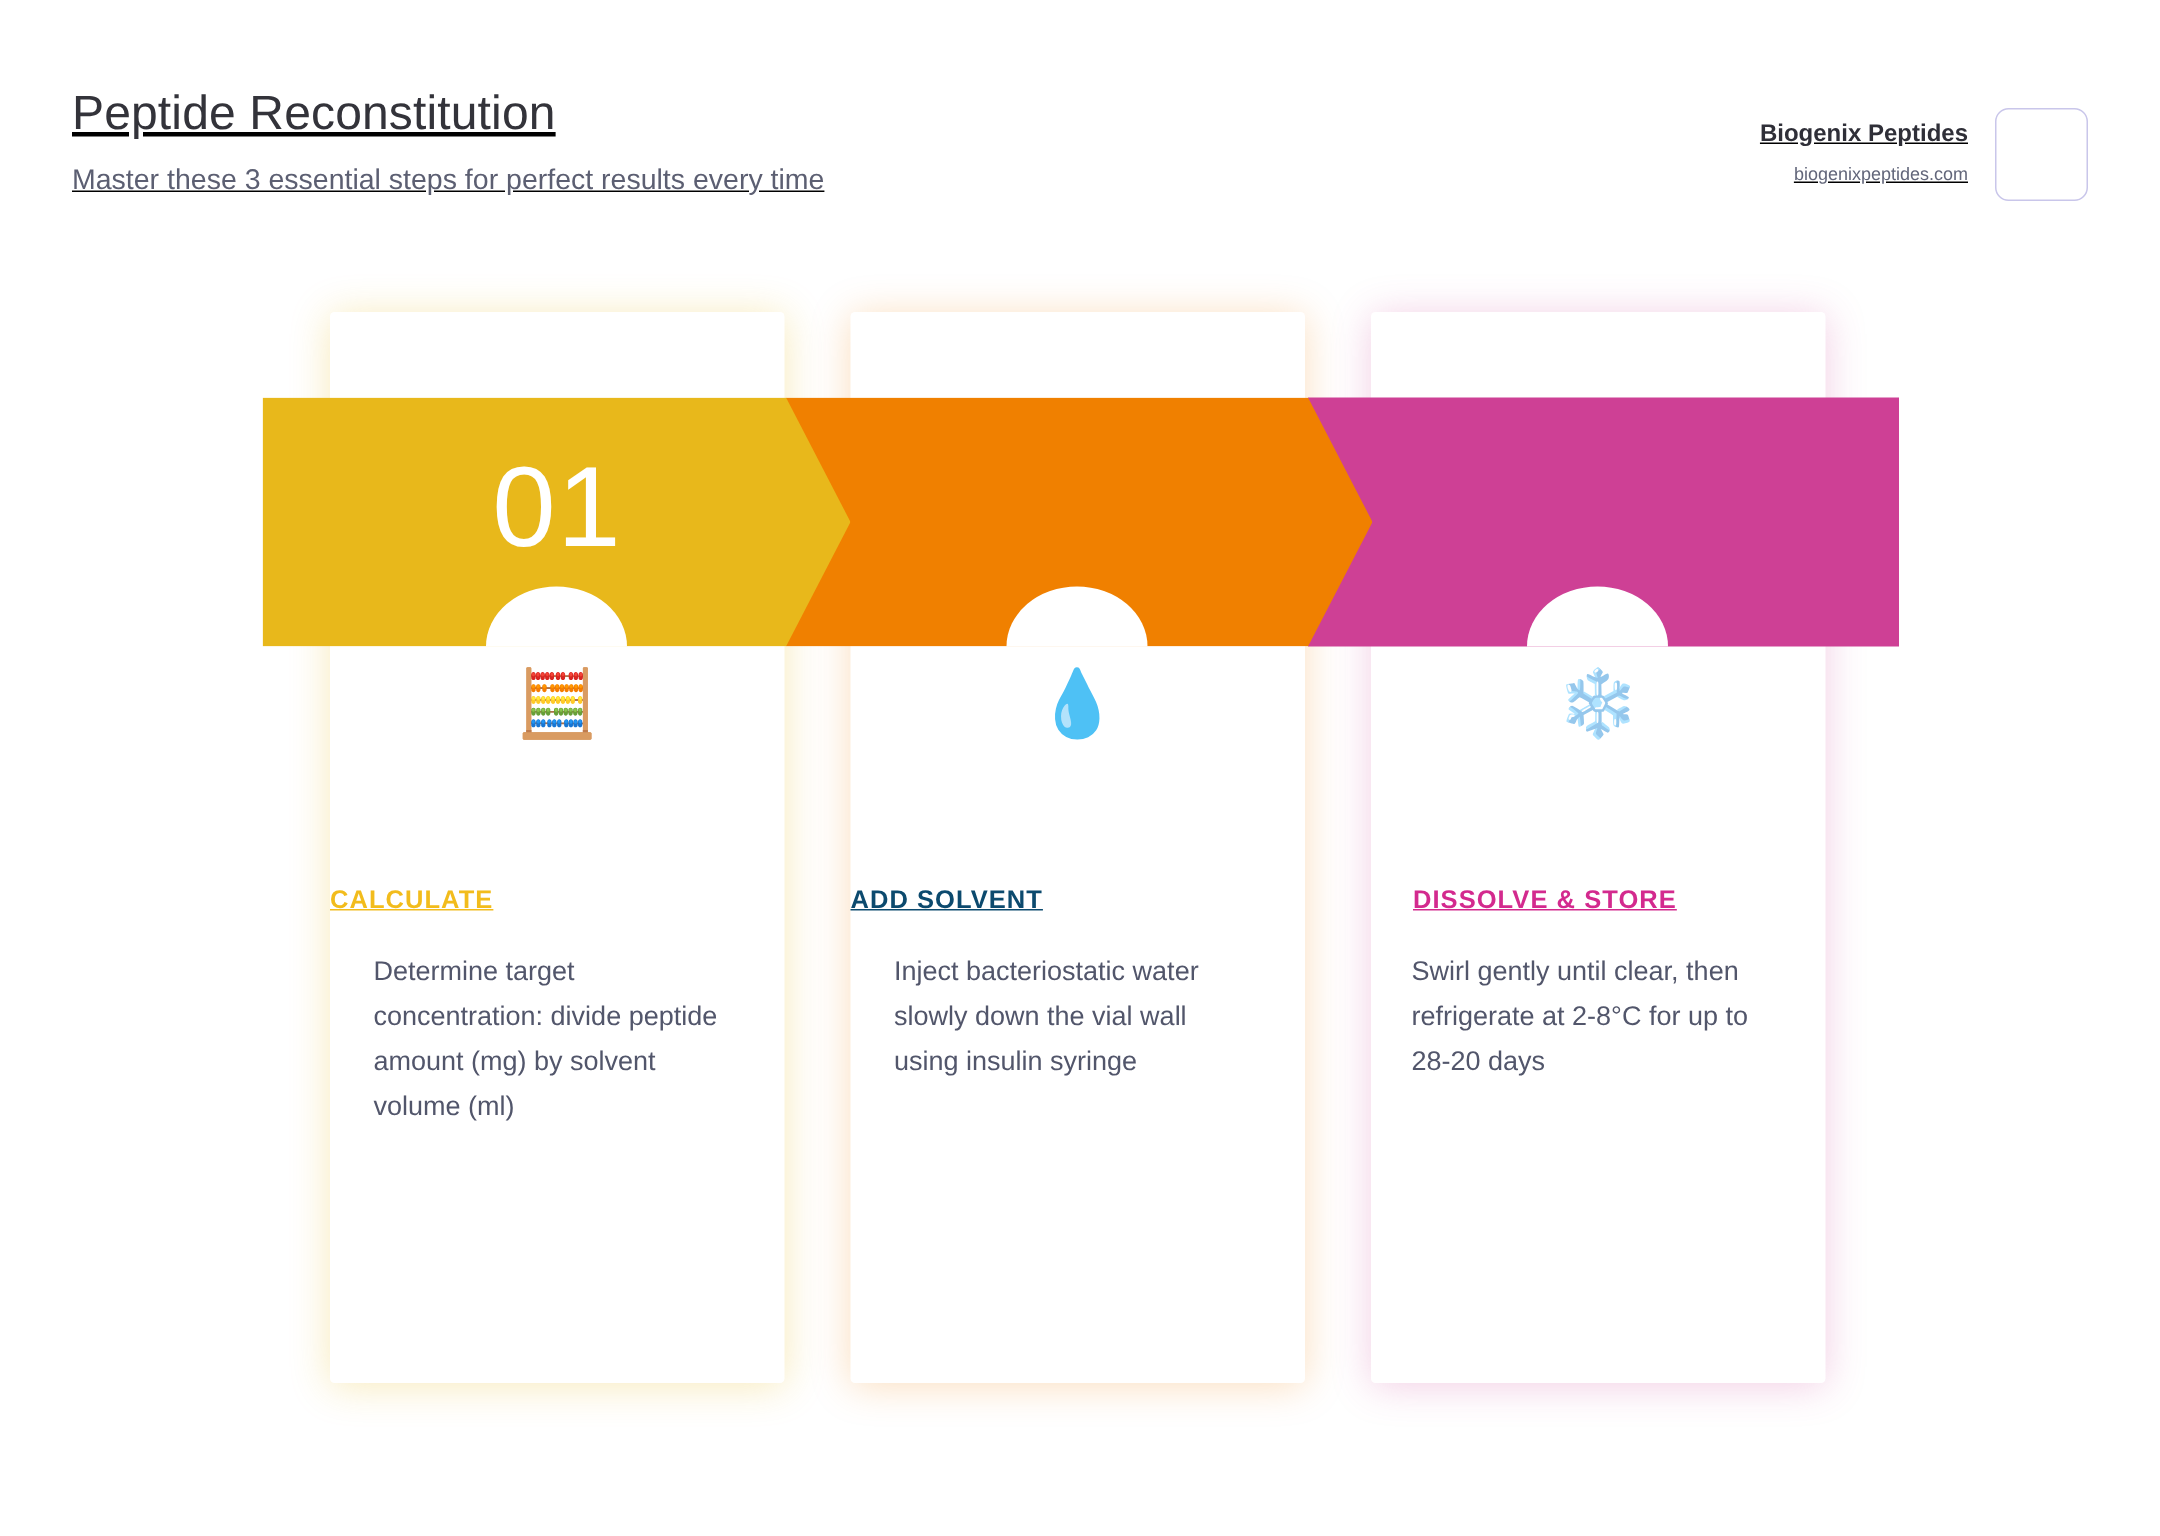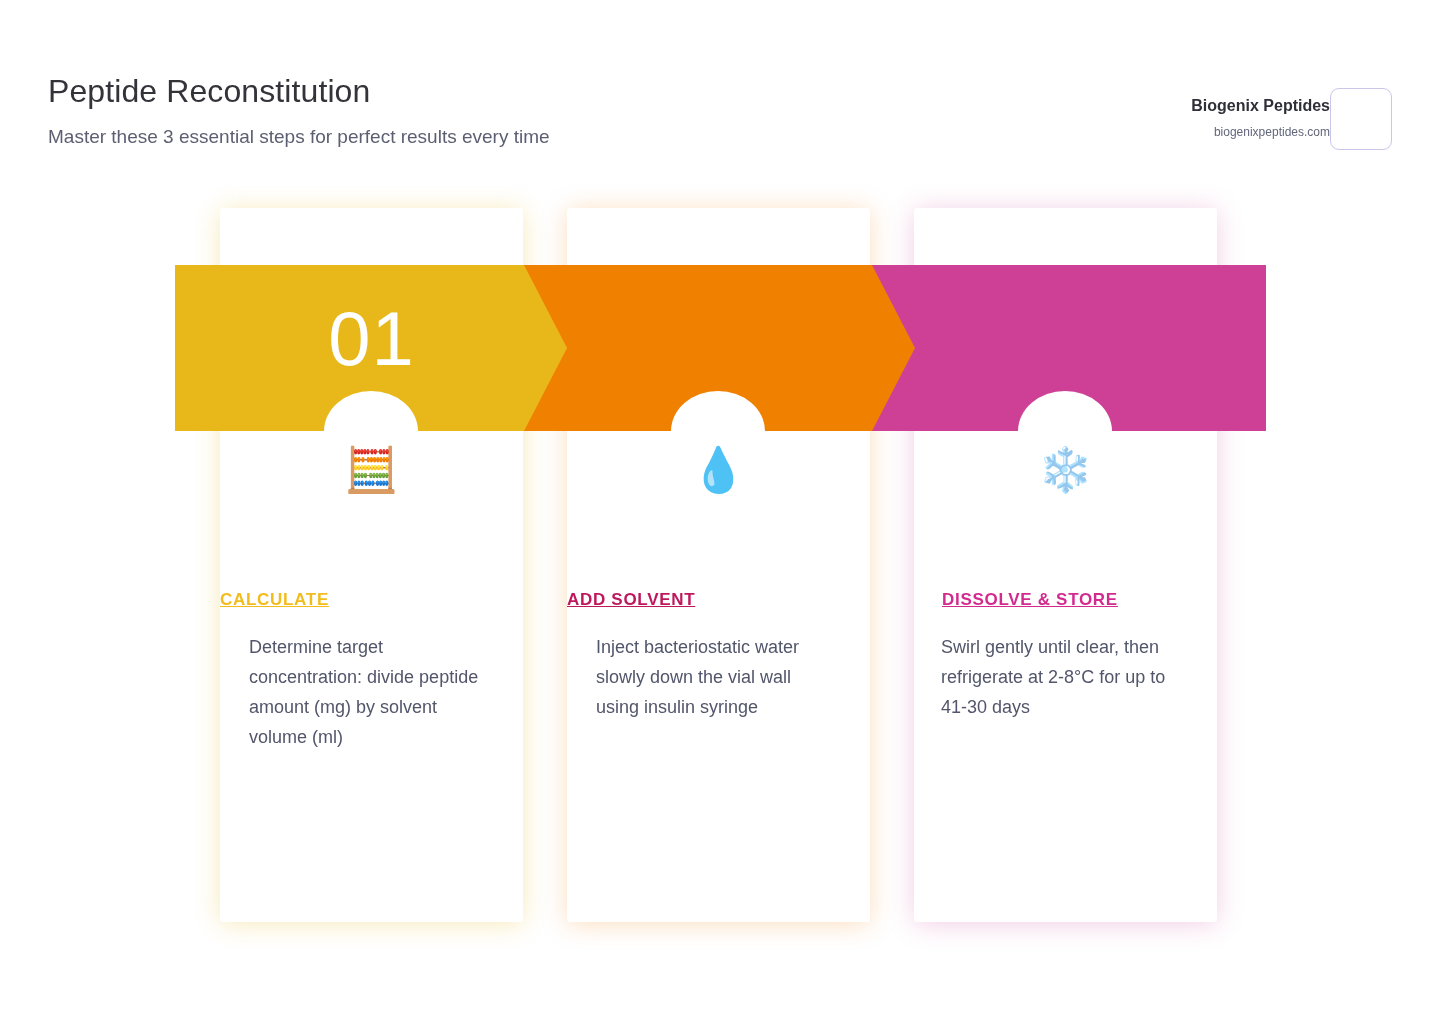--- a/index.html
+++ b/index.html
@@ -17,25 +17,26 @@
     width: 1440px;
     height: 1024px;
     background: #ffffff;
     overflow: hidden;
   }
 
   
   .header {
     position: absolute;
     left: 48px;
-    top: 70px;
+    top: 54px;
     width: 1344px;
     display: flex;
     justify-content: space-between;
     align-items: flex-end;
+    text-decoration: underline;
   }
 
   .title-block { }
 
   .page-title {
     font-size: 32px;
     font-weight: 400;
     color: #33333a;
     letter-spacing: 0.1px;
     line-height: 40px;
@@ -45,20 +46,21 @@
     margin-top: 13px;
     font-size: 19px;
     font-weight: 400;
     color: #5c5f72;
     line-height: 26px;
   }
 
   .brand {
     display: flex;
     align-items: center;
+    gap: 18px;
     margin-top: 18px;
   }
 
   .brand-text { text-align: right; }
 
   .brand-name {
     font-size: 16px;
     font-weight: 700;
     color: #2f2f38;
     line-height: 22px;
@@ -200,21 +202,21 @@
     width: 303px;
     text-align: left;
     font-size: 17px;
     font-weight: 700;
     letter-spacing: 0.7px;
     line-height: 24px;
     z-index: 8;
     text-decoration: underline;
   }
   .card-heading.h1 { left: 220px; color: #f2bc1c; }
-  .card-heading.h2 { left: 567px; color: #be185d; }
+  .card-heading.h2 { left: 567px; color: #0c4a6e; }
   .card-heading.h3 { left: 914px; color: #d32a8e; padding-left: 28px; }
 
   .card-body {
     position: absolute;
     top: 632px;
     width: 230px;
     font-size: 18px;
     font-weight: 400;
     color: #52566b;
     line-height: 30px;
@@ -269,16 +271,16 @@
     <div class="card-icon i1">🧮</div>
     <div class="card-icon i2">💧</div>
     <div class="card-icon i3">❄️</div>
 
     <div class="card-heading h1">CALCULATE</div>
     <div class="card-heading h2">ADD SOLVENT</div>
     <div class="card-heading h3">DISSOLVE &amp; STORE</div>
 
     <div class="card-body d1">Determine target concentration: divide peptide amount (mg) by solvent volume (ml)</div>
     <div class="card-body d2">Inject bacteriostatic water slowly down the vial wall using insulin syringe</div>
-    <div class="card-body d3">Swirl gently until clear, then refrigerate at 2-8°C for up to 41-30 days</div>
+    <div class="card-body d3">Swirl gently until clear, then refrigerate at 2-8°C for up to 28-20 days</div>
 
   </div>
 </div>
 
 </body></html>

